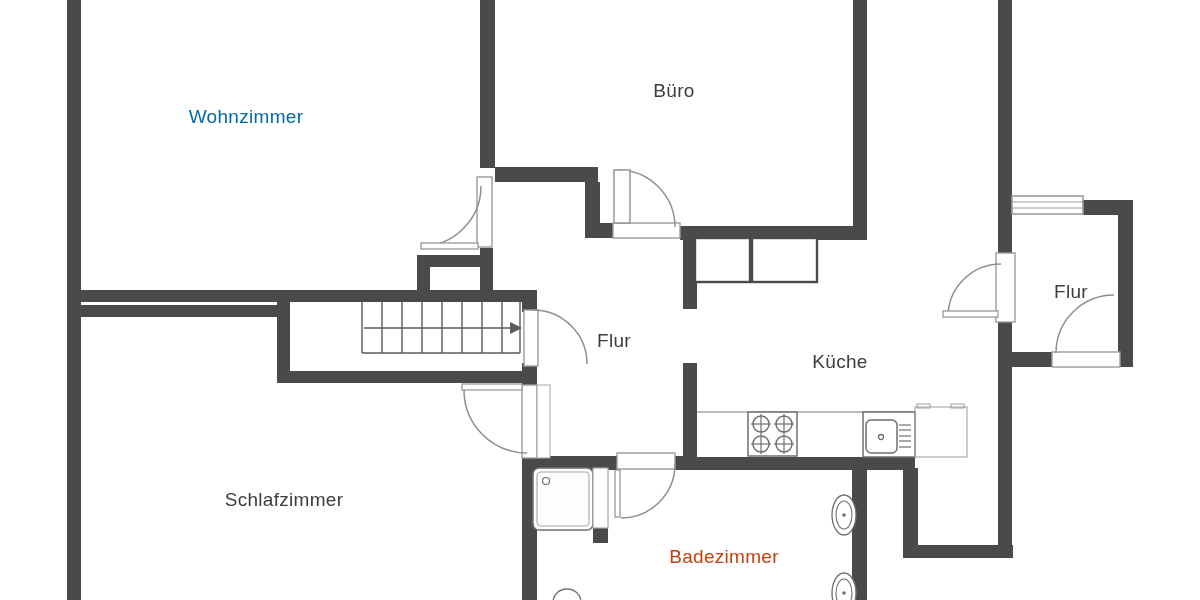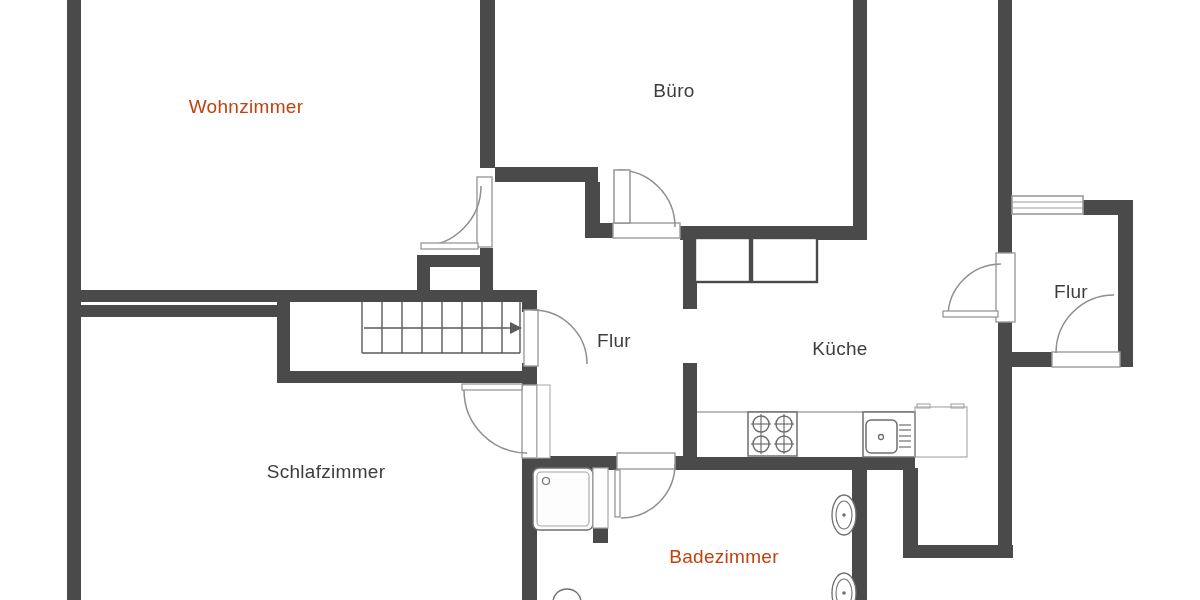--- a/index.html
+++ b/index.html
@@ -112,20 +112,20 @@
       <circle cx="546" cy="481" r="3.5" fill="none" stroke="#6f6f6f" stroke-width="1.2"></circle>
       <rect x="593" y="468" width="15" height="60" fill="#fff" stroke="#a5a5a5" stroke-width="1.2"></rect>
       <ellipse cx="844" cy="515" rx="12" ry="20" fill="#fff" stroke="#6f6f6f" stroke-width="1.3"></ellipse>
       <ellipse cx="844" cy="515" rx="8" ry="14" fill="none" stroke="#6f6f6f" stroke-width="1.1"></ellipse>
       <circle cx="844" cy="515" r="1.8" fill="#6f6f6f"></circle>
       <ellipse cx="844" cy="593" rx="12" ry="20" fill="#fff" stroke="#6f6f6f" stroke-width="1.3"></ellipse>
       <ellipse cx="844" cy="593" rx="8" ry="14" fill="none" stroke="#6f6f6f" stroke-width="1.1"></ellipse>
       <circle cx="844" cy="593" r="1.8" fill="#6f6f6f"></circle>
       <ellipse cx="567" cy="602" rx="14" ry="13" fill="#fff" stroke="#6f6f6f" stroke-width="1.3"></ellipse>
     </svg>
-  <span class="room-label" style="left: 246px; top: 107px; color: #c2410c;">Wohnzimmer</span>
+  <span class="room-label" style="left: 246px; top: 117px; color: #0369a1;">Wohnzimmer</span>
   <span class="room-label" style="left: 674px; top: 91px; color: rgb(61, 61, 61);">Büro</span>
   <span class="room-label" style="left: 614px; top: 341px; color: rgb(61, 61, 61);">Flur</span>
-  <span class="room-label" style="left: 840px; top: 349px; color: rgb(61, 61, 61);">Küche</span>
+  <span class="room-label" style="left: 840px; top: 362px; color: rgb(61, 61, 61);">Küche</span>
   <span class="room-label" style="left: 1071px; top: 292px; color: rgb(61, 61, 61);">Flur</span>
-  <span class="room-label" style="left: 284px; top: 472px; color: rgb(61, 61, 61); margin-left: 42px;">Schlafzimmer</span>
+  <span class="room-label" style="left: 284px; top: 500px; color: rgb(61, 61, 61);">Schlafzimmer</span>
   <span class="room-label" style="left: 724px; top: 557px; color: #c2410c;">Badezimmer</span>
 </div>
 
 </body></html>

